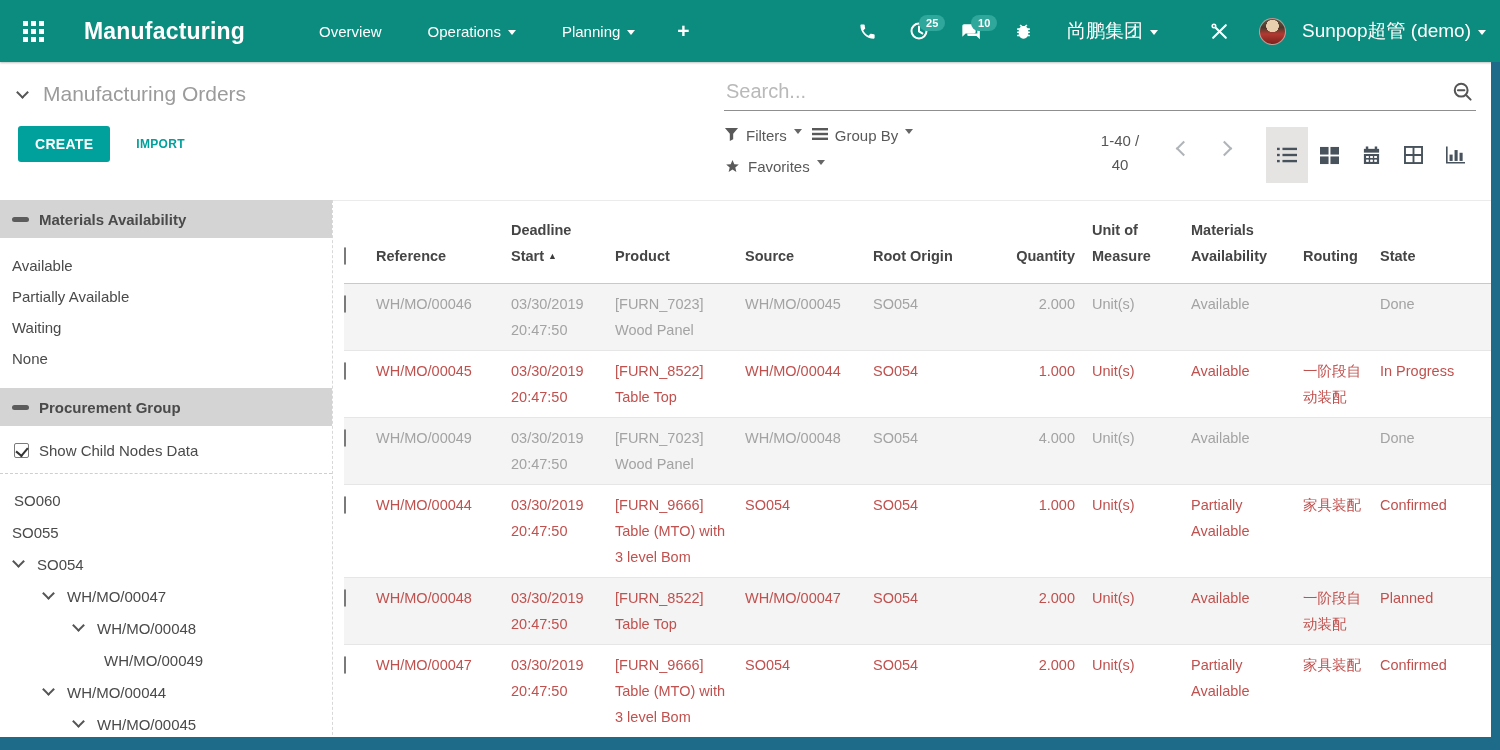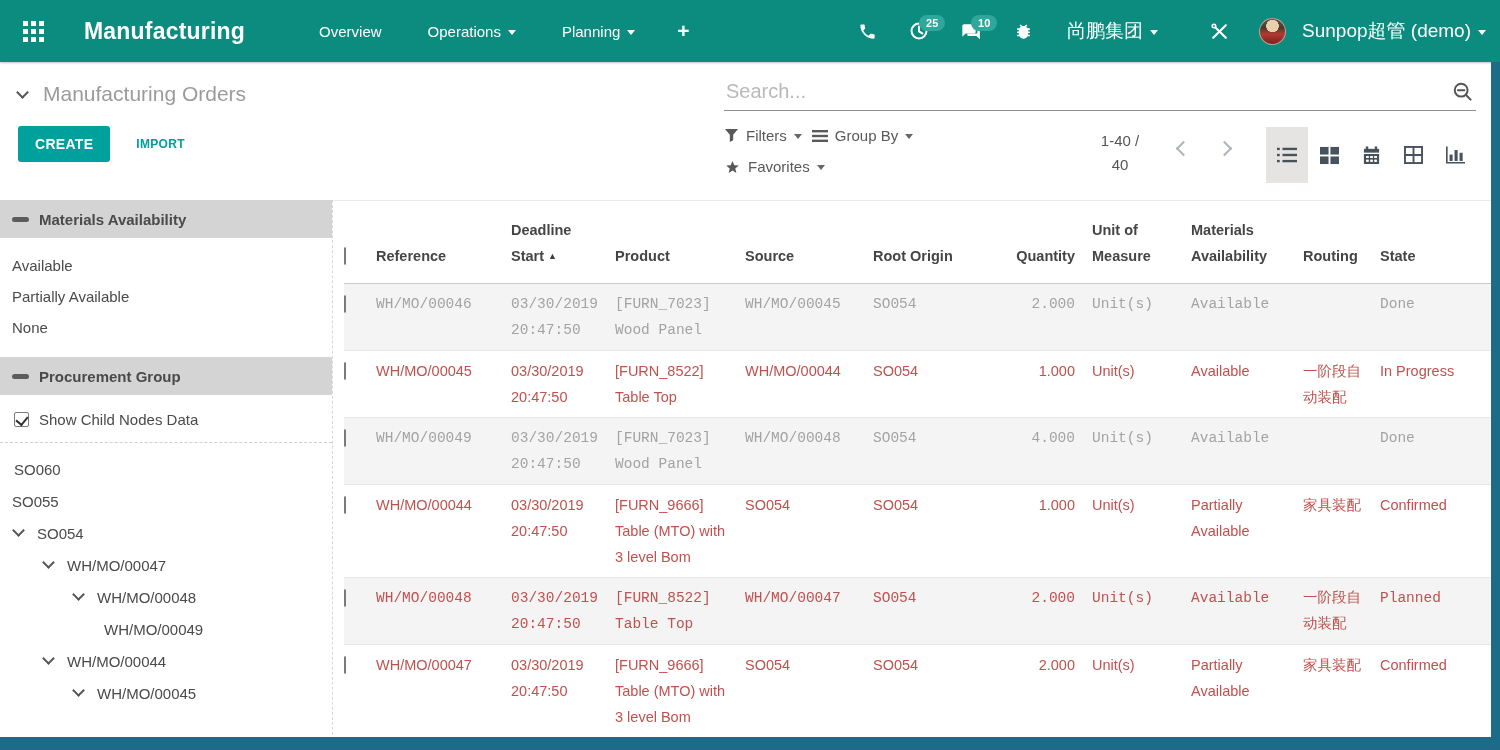--- a/index.html
+++ b/index.html
@@ -39,21 +39,21 @@
   .btn-row { margin-top:20px; display:flex; align-items:center; }
   .btn-create { background:#00a09d; color:#fff; border:none; font-size:14px; font-weight:bold;
     padding:10px 17px; border-radius:3px; cursor:pointer; letter-spacing:.3px; font-family:inherit; }
   .btn-import { color:#00a09d; font-size:12px; font-weight:bold; margin-left:26px; cursor:pointer; letter-spacing:.3px; }
   .control-right { width:752px; }
   .search-row { display:flex; align-items:center; border-bottom:1px solid #8f8f8f; padding:4px 2px 7px 2px; }
   .search-input { flex:1; border:none; outline:none; font-size:20px; color:#0f766e; font-family:inherit; }
   .search-input::placeholder { color:#b9b9b9; }
   .facet-row { display:flex; margin-top:16px; }
   .facets { width:255px; display:flex; flex-wrap:wrap; row-gap:14px; column-gap:10px; align-content:flex-start; color:#595959; }
-  .facet { display:flex; align-items:center; gap:7px; font-size:15px; cursor:pointer; white-space:nowrap; }
+  .facet { display:flex; gap:7px; font-size:15px; cursor:pointer; white-space:nowrap; }
   .facet .caret { border-top-color:#666; }
   .pager-zone { flex:1; display:flex; align-items:flex-start; justify-content:flex-end; gap:26px; padding-right:36px; }
   .pager-text { font-size:15px; color:#555; text-align:center; width:64px; line-height:24px; margin-top:2px; }
   .pager-nav { display:flex; gap:30px; margin-top:16px; }
   .pg-chev { width:11px; height:11px; border-right:2px solid #aeb4b8; border-bottom:2px solid #aeb4b8; cursor:pointer; }
   .pg-prev { transform:rotate(135deg); }
   .pg-next { transform:rotate(-45deg); }
   .switcher { display:flex; }
   .sw-btn { width:42px; height:56px; display:flex; align-items:center; justify-content:center; cursor:pointer; color:#47525c; }
   .sw-btn.active { background:#e5e4e2; }
@@ -80,21 +80,21 @@
   .main { flex:1; overflow:hidden; padding-left:11px; border-top:1px solid #ebebeb; }
   .tgrid { display:grid; grid-template-columns:32px 135px 104px 130px 128px 120px 87px 104px 112px 77px 90px; align-items:start; }
   .thead { align-items:end; padding-bottom:14px; min-height:83px; border-bottom:1px solid #c9c9c9; }
   .th { font-size:14.5px; font-weight:bold; color:#454545; line-height:26px; padding-right:8px; }
   .cell { font-size:14.5px; line-height:26px; padding:7px 8px 7px 0; word-wrap:break-word; }
   .c-qty { text-align:right; padding-right:5px; }
   .c-uom { padding-left:12px; }
   .c-mat, .c-rout, .c-state { padding-left:7px; }
   .th.c-uom { padding-left:12px; } .th.c-mat, .th.c-rout, .th.c-state { padding-left:7px; }
   .trow { border-bottom:1px solid #e6e6e6; }
-  .trow.odd { background:#f4f4f4;font-family:Liberation Mono, monospace; }
+  .trow.odd { background:#f4f4f4; }
   .trow.muted .cell { color:#a3a3a3; }
   .trow.danger .cell { color:#c0514e; }
   .row-cbx { margin:12px 0 0 0; }
   .hd-cbx { margin-bottom:5px; }
   .sort-arrow { font-size:9px; color:#3d3d3d; margin-left:4px; vertical-align:2px; }
   svg { display:block; }
 </style>
 </head>
 <body>
 
@@ -280,20 +280,21 @@
 <div class="body">
 
   <div class="sidebar">
     <div class="side-header">
       <span class="dash-ico"></span>
       <span class="t">Materials Availability</span>
     </div>
     <div class="side-list">
       <div class="side-item">Available</div>
       <div class="side-item">Partially Available</div>
+      <div class="side-item">Waiting</div>
       <div class="side-item">None</div>
     </div>
     <div class="side-header">
       <span class="dash-ico"></span>
       <span class="t">Procurement Group</span>
     </div>
     <div class="check-row">
       <span class="cbx checked"></span>
       <span class="check-label">Show Child Nodes Data</span>
     </div>

